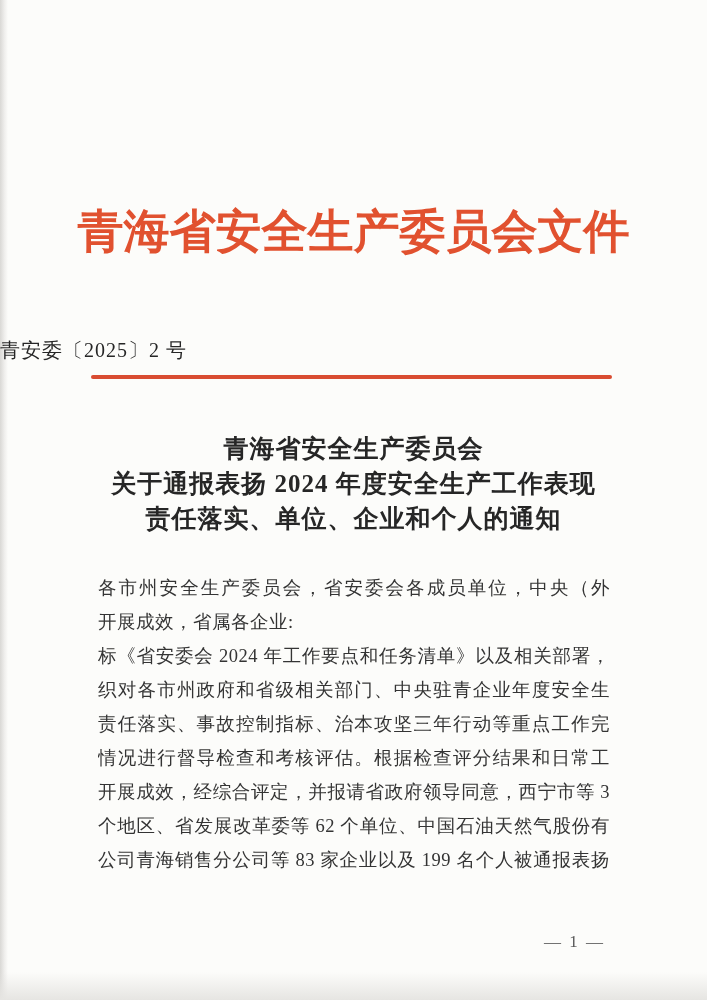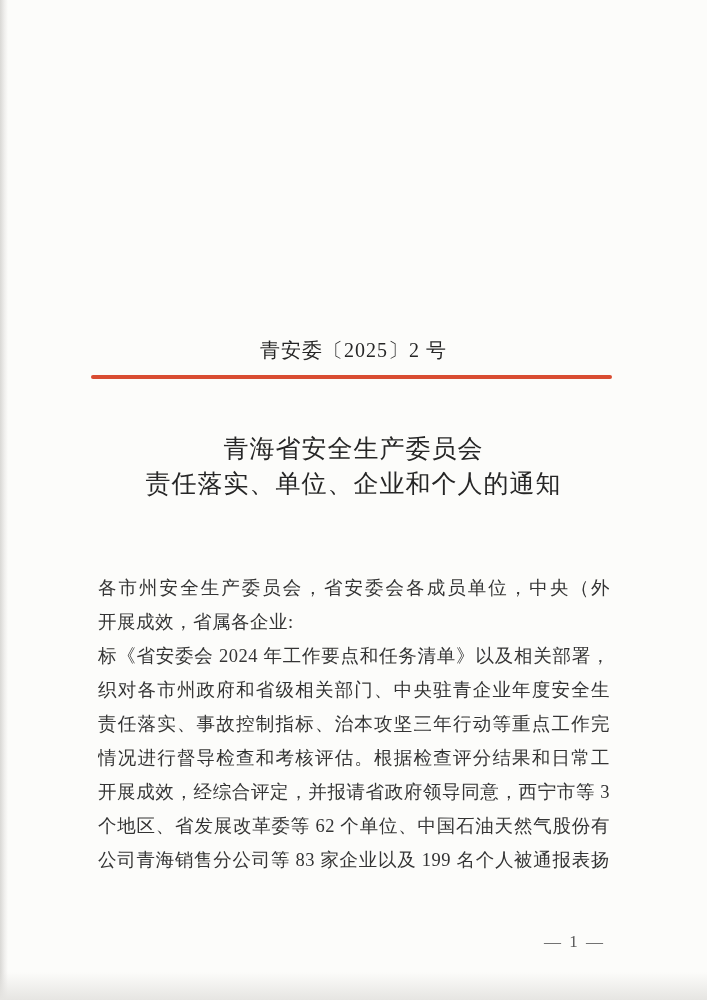--- a/index.html
+++ b/index.html
@@ -43,21 +43,21 @@
     font-weight: 700;
     letter-spacing: 0px;
     color: var(--header-red, #e1512f);
     white-space: nowrap;
   }
   .doc-number {
     position: absolute;
     top: 337px;
     left: 0;
     width: 100%;
-    text-align: center;
+    text-align: left;
     font-size: 20px;
     line-height: 26px;
     color: var(--title-black, #262626);
     letter-spacing: 1px;
   }
   .divider {
     position: absolute;
     top: 375px;
     left: 91px;
     width: 521px;
@@ -66,21 +66,21 @@
     background: var(--divider-red, #d94c31);
   }
   .notice-title {
     position: absolute;
     top: 431px;
     left: 40px;
     width: 627px;
     text-align: center;
     font-size: 25px;
     line-height: 35px;
-    font-weight: 400;
+    font-weight: 700;
     color: var(--title-black, #262626);
     letter-spacing: 1px;
   }
   .body-text {
     position: absolute;
     top: 571px;
     left: 98px;
     width: 512px;
     font-size: 18.5px;
     color: var(--body-text, #343434);
@@ -111,27 +111,29 @@
     letter-spacing: 2px;
   }
 </style>
 </head>
 <body>
 
 <div class="paper">
   <div class="edge-left"></div>
   <div class="edge-bottom"></div>
 
+  <h1 class="org-title">青海省安全生产委员会文件</h1>
 
   <div class="doc-number">青安委〔2025〕2 号</div>
 
   <div class="divider"></div>
 
   <div class="notice-title">
     <div>青海省安全生产委员会</div>
+    <div>关于通报表扬 2024 年度安全生产工作表现</div>
     <div>责任落实、单位、企业和个人的通知</div>
   </div>
 
   <div class="body-text">
     <div class="bl just">各市州安全生产委员会，省安委会各成员单位，中央（外省）</div>
     <div class="bl">开展成效，省属各企业:</div>
     <div class="bl just">标《省安委会 2024 年工作要点和任务清单》以及相关部署，组</div>
     <div class="bl just">织对各市州政府和省级相关部门、中央驻青企业年度安全生产</div>
     <div class="bl just">责任落实、事故控制指标、治本攻坚三年行动等重点工作完成</div>
     <div class="bl just">情况进行督导检查和考核评估。根据检查评分结果和日常工作</div>

